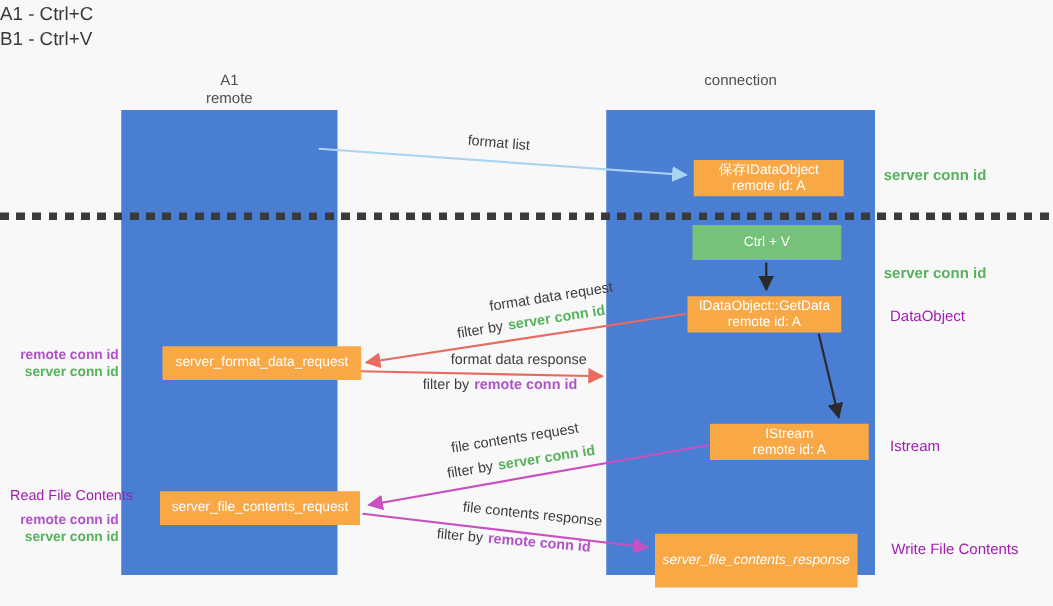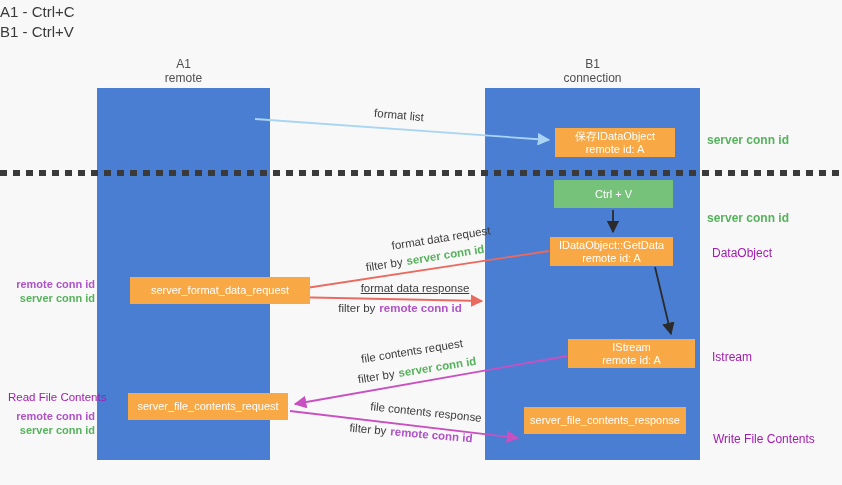--- a/index.html
+++ b/index.html
@@ -30,21 +30,20 @@
   <div class="title">
     <div>A1 - Ctrl+C</div>
     <div>B1 - Ctrl+V</div>
   </div>
 
   <div class="hdr" style="left:97px;top:57px;width:173px;">
     <div>A1</div>
     <div>remote</div>
   </div>
   <div class="hdr" style="left:485px;top:57px;width:215px;">
-    <div>B1</div>
     <div>connection</div>
   </div>
 
   <div class="lane" style="left:97px;top:88px;width:173px;height:372px;"></div>
   <div class="lane" style="left:485px;top:88px;width:215px;height:372px;"></div>
 
   <div class="dots"></div>
 
   <svg class="arrows" width="842" height="485">
     <defs>
@@ -78,35 +77,35 @@
 
   <div class="node green" style="left:554px;top:180px;width:119px;height:28px;">
     <div>Ctrl + V</div>
   </div>
 
   <div class="node orange" style="left:550px;top:237px;width:123px;height:29px;">
     <div>IDataObject::GetData</div>
     <div>remote id: A</div>
   </div>
 
-  <div class="node orange" style="left:130px;top:277px;width:180px;height:27px;">
+  <div class="node orange" style="left:130px;top:277px;width:159px;height:27px;">
     <div>server_format_data_request</div>
   </div>
 
 
   <div class="node orange" style="left:568px;top:339px;width:127px;height:29px;">
     <div>IStream</div>
     <div>remote id: A</div>
   </div>
 
   <div class="node orange" style="left:128px;top:393px;width:160px;height:27px;">
     <div>server_file_contents_request</div>
   </div>
 
-  <div class="node orange" style="left:524px;top:407px;width:162px;height:27px;">
+  <div class="node orange" style="left:524px;top:427px;width:162px;height:43px;font-style:italic;">
     <div>server_file_contents_response</div>
   </div>
 
   <div class="side bold-g" style="left:707px;top:133px;">server conn id</div>
   <div class="side bold-g" style="left:707px;top:211px;">server conn id</div>
   <div class="side" style="left:712px;top:246px;">DataObject</div>
   <div class="side" style="left:712px;top:350px;">Istream</div>
   <div class="side" style="left:713px;top:432px;">Write File Contents</div>
 
   <div class="leftgrp" style="left:5px;top:277px;">
@@ -119,21 +118,21 @@
     <div class="bold-g">server conn id</div>
   </div>
 
   <div class="albl" style="left:399px;top:115px;--r:5deg;">format list</div>
 
   <div class="albl" style="left:441px;top:238px;--r:-9deg;">format data request</div>
   <div class="albl" style="left:425px;top:258px;--r:-9deg;">
     <span>filter by</span><span class="bold-g sp">server conn id</span>
   </div>
 
-  <div class="albl" style="left:415px;top:288px;text-decoration:underline;">format data response</div>
+  <div class="albl" style="left:415px;top:288px;">format data response</div>
   <div class="albl" style="left:400px;top:308px;">
     <span>filter by</span><span class="bold-p sp">remote conn id</span>
   </div>
 
   <div class="albl" style="left:412px;top:351px;--r:-9deg;">file contents request</div>
   <div class="albl" style="left:417px;top:370px;--r:-9deg;">
     <span>filter by</span><span class="bold-g sp">server conn id</span>
   </div>
 
   <div class="albl" style="left:426px;top:412px;--r:6deg;">file contents response</div>

